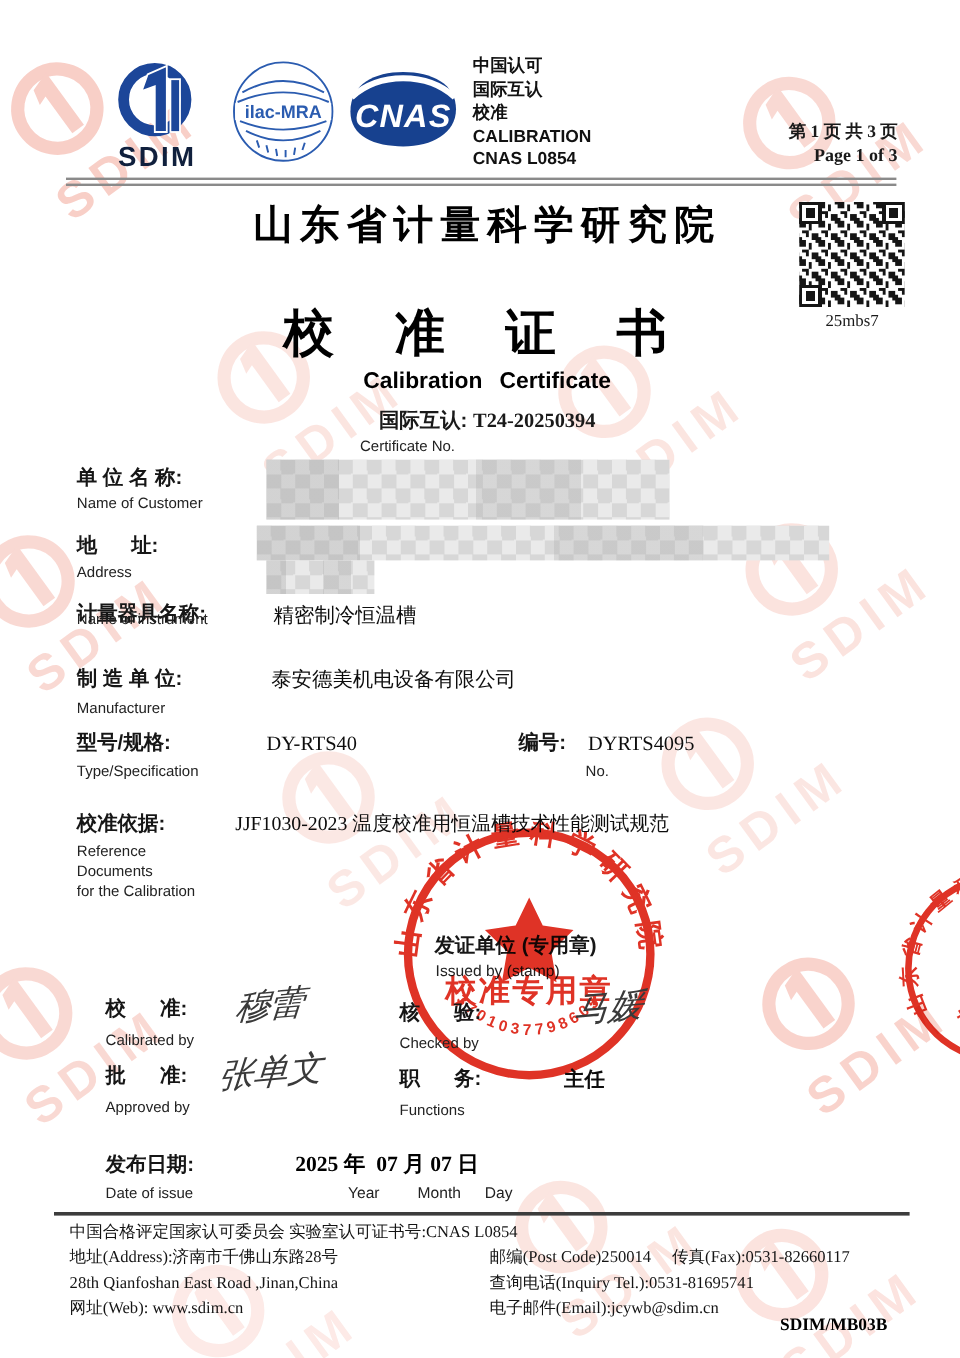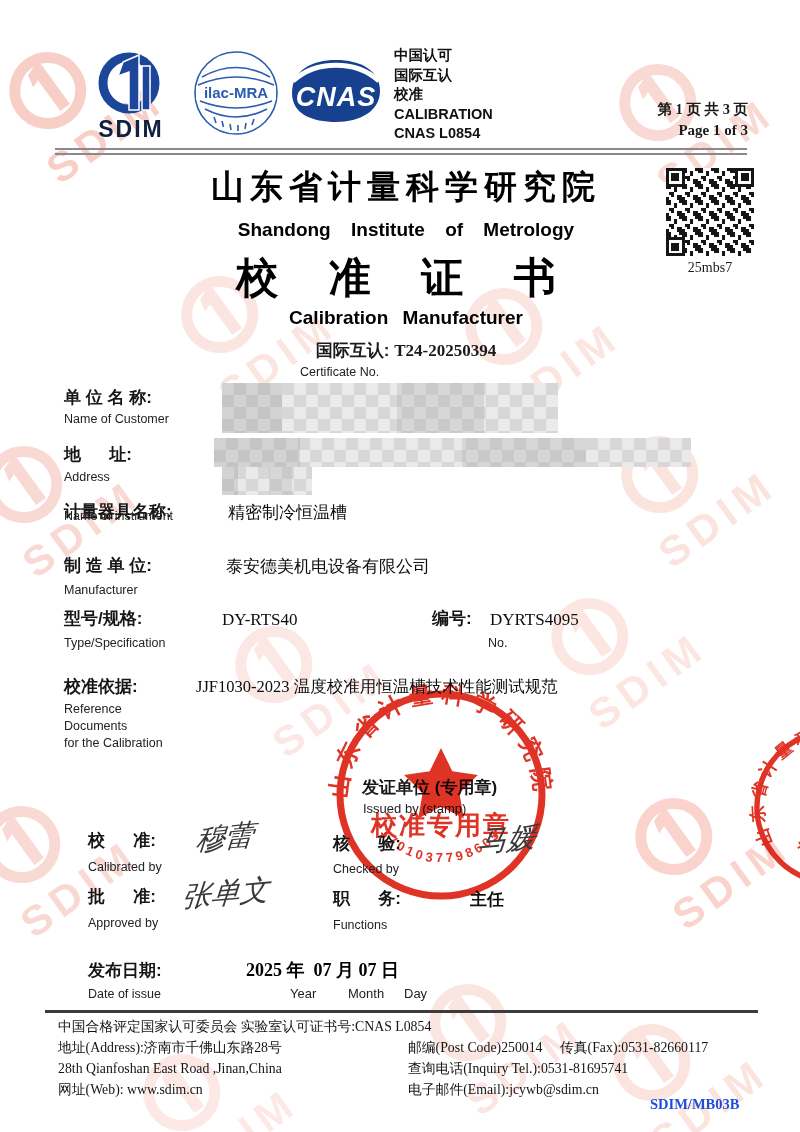--- a/index.html
+++ b/index.html
@@ -37,21 +37,21 @@
   
   .sig{position:absolute;font-family:"DejaVu Serif",serif;font-style:italic;font-size:29px;
        color:#3a3a3a;transform:rotate(-5deg) skewX(-10deg);white-space:pre;}
   .stamp{position:absolute;mix-blend-mode:multiply;opacity:.93;}
   
   .date-line{position:absolute;font:700 18px "Liberation Serif",serif;white-space:pre;color:#000;}
   .date-sub{position:absolute;font:400 13px "Liberation Sans",sans-serif;color:#222;}
   
   .foot-rule{position:absolute;left:45px;width:713px;top:1010px;height:3px;background:#3c3c3c;}
   .foot{position:absolute;font:400 13.8px/1 "Liberation Serif",serif;color:#141414;white-space:pre;}
-  .doccode{position:absolute;font:600 14.5px "Liberation Serif",serif;color:#1d4ed8;}
+  .doccode{position:absolute;font:600 14.5px "Liberation Serif",serif;color:#000000;}
 </style>
 </head>
 <body>
 
 <div class="page">
 
   <svg width="0" height="0" style="position:absolute" aria-hidden="true">
     <defs>
       <g id="wm-g">
         <circle cx="52" cy="42" r="33" fill="none" stroke="currentColor" stroke-width="11"></circle>
@@ -142,23 +142,22 @@
   </div>
 
   <div class="pageinfo">
     <div class="cn">第 1 页 共 3 页</div>
     <div class="en">Page 1 of 3</div>
   </div>
 
   <div class="dbl-rule"></div>
 
   <div class="t-center title-cn" style="top:165px;">山东省计量科学研究院</div>
-  <div class="t-center title-en" style="top:219px;">Shandong Institute of Metrology</div>
   <div class="t-center cert-cn" style="top:250px;">校 准 证 书</div>
-  <div class="t-center cert-en" style="top:307px;">Calibration Manufacturer</div>
+  <div class="t-center cert-en" style="top:307px;">Calibration Certificate</div>
   <div class="t-center certno" style="top:339px;"><span>国际互认: </span><span class="v">T24-20250394</span></div>
   <div class="lbl-en" style="left:300px;top:364px;">Certificate No.</div>
 
   <div class="abs" style="left:666px;top:168px;">
     <svg width="88" height="88" viewBox="0 0 33 33" shape-rendering="crispEdges">
       <rect width="33" height="33" fill="#ffffff"></rect>
       <defs>
         <pattern id="qrp" width="6" height="6" patternUnits="userSpaceOnUse">
           <rect x="0" y="0" width="2" height="2" fill="#151515"></rect>
           <rect x="3" y="1" width="1" height="2" fill="#151515"></rect>

